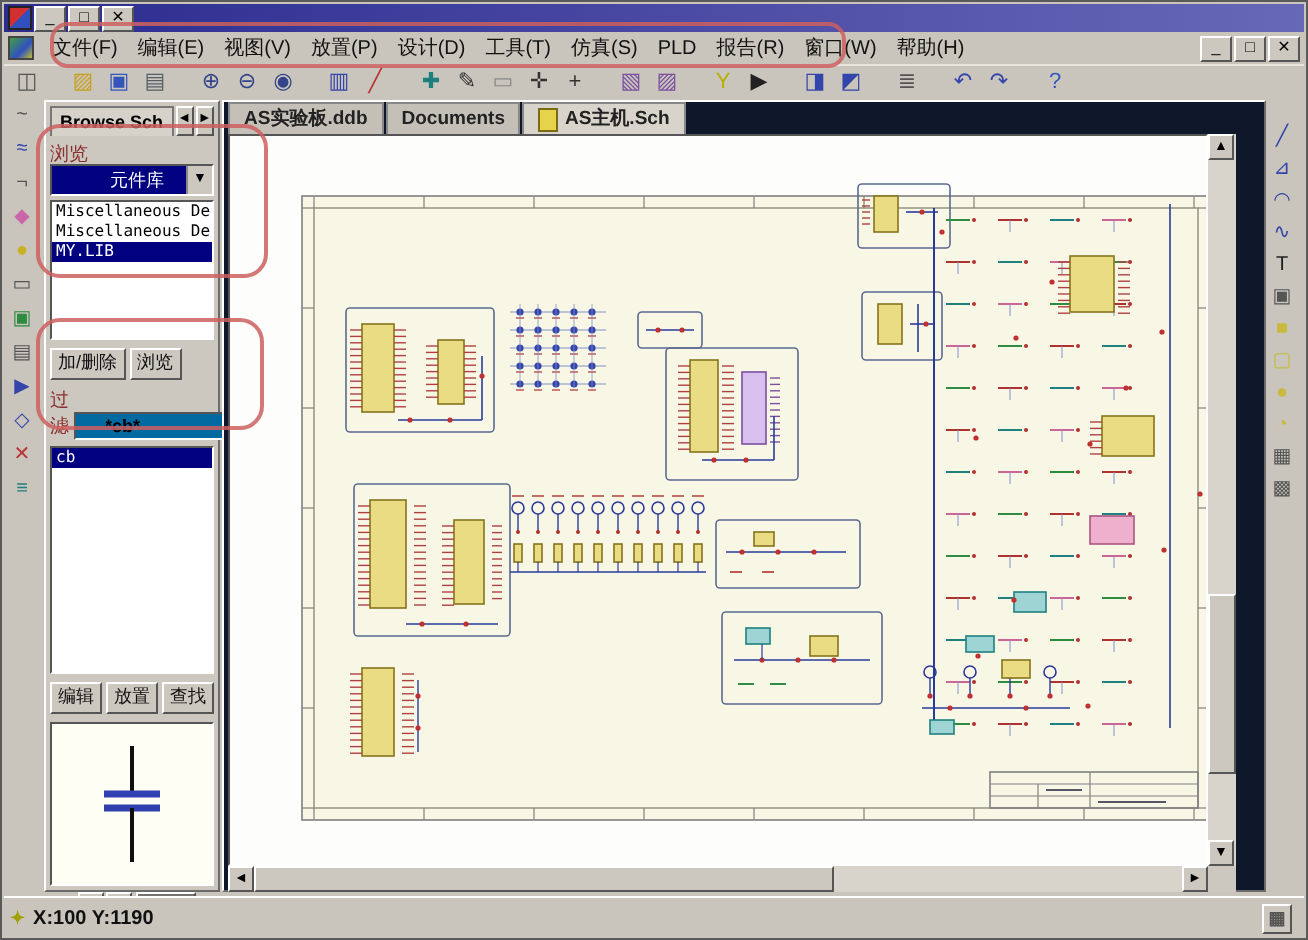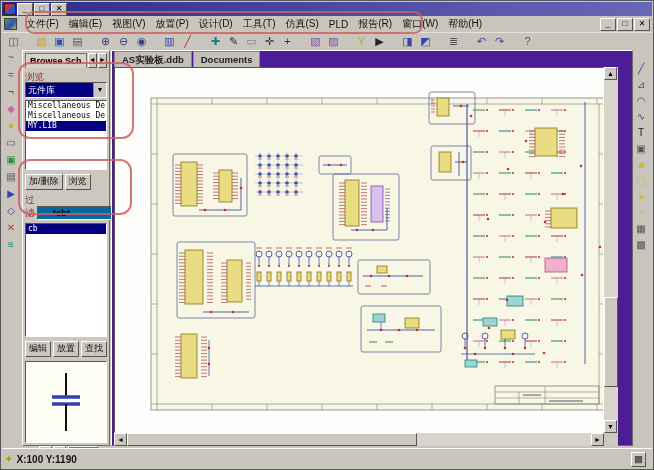--- a/index.html
+++ b/index.html
@@ -33,42 +33,42 @@
   
   .panel{position:absolute;left:21px;top:49px;width:88px;height:396px;background:#ccc8c0;
     border:1px solid;border-color:#fff #6a6a6a #6a6a6a #fff;box-sizing:border-box;padding:2px;}
   .panel-tabs{height:15px;display:flex;align-items:flex-end;}
   .ptab{height:14px;line-height:14px;font-size:9px;font-weight:bold;padding:0 4px;background:#d6d2ca;
     border:1px solid #777;border-bottom:none;white-space:nowrap;}
   .pscroll{width:11px;height:13px;font-size:7px;line-height:12px;text-align:center;background:#ccc8c0;
     border:1px solid;border-color:#fff #555 #555 #fff;margin-left:1px;}
   .plabel{font-size:9.5px;color:#8b3030;margin-top:3px;height:11px;}
   .libdrop{height:14px;background:#000080;color:#fff;font-size:9px;line-height:14px;display:flex;
-    border:1px solid;border-color:#555 #fff #fff #555;}
+    border:1px solid;border-color:#555 #fff #fff #555;padding-left:27px;}
   .libdrop b{flex:1;padding-left:2px;font-weight:normal;white-space:nowrap;overflow:hidden;}
   .dropbtn{width:12px;background:#ccc8c0;color:#000;text-align:center;font-size:7px;border-left:1px solid #888;}
   .listbox{background:#fff;border:1px solid;border-color:#555 #fff #fff #555;overflow:hidden;
     font-family:"DejaVu Sans Mono",monospace;font-size:8px;}
   .listbox span{display:block;height:10px;line-height:10px;padding-left:2px;white-space:nowrap;color:#000;}
   .listbox span.sel{background:#000080;color:#fff;}
   .btnrow{display:flex;margin-top:4px;}
   .pbtn{height:14px;line-height:13px;font-size:9px;text-align:center;background:#ccc8c0;color:#111;
     border:1px solid;border-color:#fff #555 #555 #fff;padding:0 3px;margin-right:2px;white-space:nowrap;}
   .filterrow{display:flex;align-items:flex-end;margin-top:4px;}
   .filterrow label{font-size:9.5px;color:#8b3030;margin-right:2px;}
   .filterinput{width:54px;height:12px;border:1px solid;border-color:#555 #fff #fff #555;font-size:9px;
     font-weight:bold;font-family:"Liberation Sans",sans-serif;padding:0 15px;background:#0369a1;}
   .preview{background:#fffef4;border:1px solid;border-color:#555 #fff #fff #555;height:80px;margin-top:4px;
     display:flex;align-items:center;justify-content:center;}
   .pagerrow{display:flex;align-items:center;margin-top:3px;}
   .pagerrow .plbl{font-size:9.5px;color:#8b3030;margin-right:3px;}
   .pagebox{height:13px;line-height:13px;font-size:9px;padding:0 8px;background:#737373;
     border:1px solid;border-color:#fff #555 #555 #fff;margin-left:2px;}
   
-  .docwin{position:absolute;left:110px;top:49px;width:522px;height:396px;background:#4c1d95;
+  .docwin{position:absolute;left:110px;top:49px;width:522px;height:396px;background:#0f172a;
     border:1px solid;border-color:#fff #6a6a6a #6a6a6a #fff;box-sizing:border-box;}
   .doctabs{height:16px;display:flex;align-items:flex-end;padding-left:2px;}
   .dtab{height:15px;line-height:15px;padding:0 7px;font-size:9.5px;font-weight:bold;background:#c4c0b8;
     border:1px solid #888;border-bottom:none;margin-right:1px;color:#222;display:inline-flex;align-items:center;white-space:nowrap;}
   .dtab.active{background:#d8d4cc;}
   .tabicon{width:8px;height:10px;background:#e8d44c;border:1px solid #7a6a10;margin-right:3px;display:inline-block;}
   .canvas{position:absolute;left:2px;top:16px;width:490px;height:366px;background:#fdfdfb;
     border:1px solid;border-color:#555 #fff #fff #555;box-sizing:border-box;overflow:hidden;}
   .vscroll{position:absolute;left:492px;top:16px;width:14px;height:366px;background:#d8d4cc;}
   .hscroll{position:absolute;left:2px;top:382px;width:490px;height:13px;background:#d8d4cc;display:flex;}
@@ -222,20 +222,21 @@
       <span class="pscroll">◄</span>
       <span class="pscroll">►</span>
       <span class="pagebox">1/1</span>
     </div>
   </div>
 
   <div class="docwin">
     <div class="doctabs">
         <span class="dtab">AS实验板.ddb</span>
         <span class="dtab">Documents</span>
+        <span class="dtab active"><i class="tabicon"></i>AS主机.Sch</span>
       </div>
     <div class="canvas">
       <svg id="schem" width="488" height="364" viewBox="0 0 488 364">
           <rect x="36" y="30" width="454" height="312" fill="#f8f7e6" stroke="#808080" stroke-width="0.8" rx="0"></rect>
           <rect x="42" y="36" width="442" height="300" fill="none" stroke="#9a9a88" stroke-width="0.8" rx="0"></rect>
           <line x1="42" y1="30" x2="42" y2="36" stroke="#808080" stroke-width="0.6"></line>
           <line x1="42" y1="336" x2="42" y2="342" stroke="#808080" stroke-width="0.6"></line>
           <line x1="97" y1="30" x2="97" y2="36" stroke="#808080" stroke-width="0.6"></line>
           <line x1="97" y1="336" x2="97" y2="342" stroke="#808080" stroke-width="0.6"></line>
           <line x1="152" y1="30" x2="152" y2="36" stroke="#808080" stroke-width="0.6"></line>

